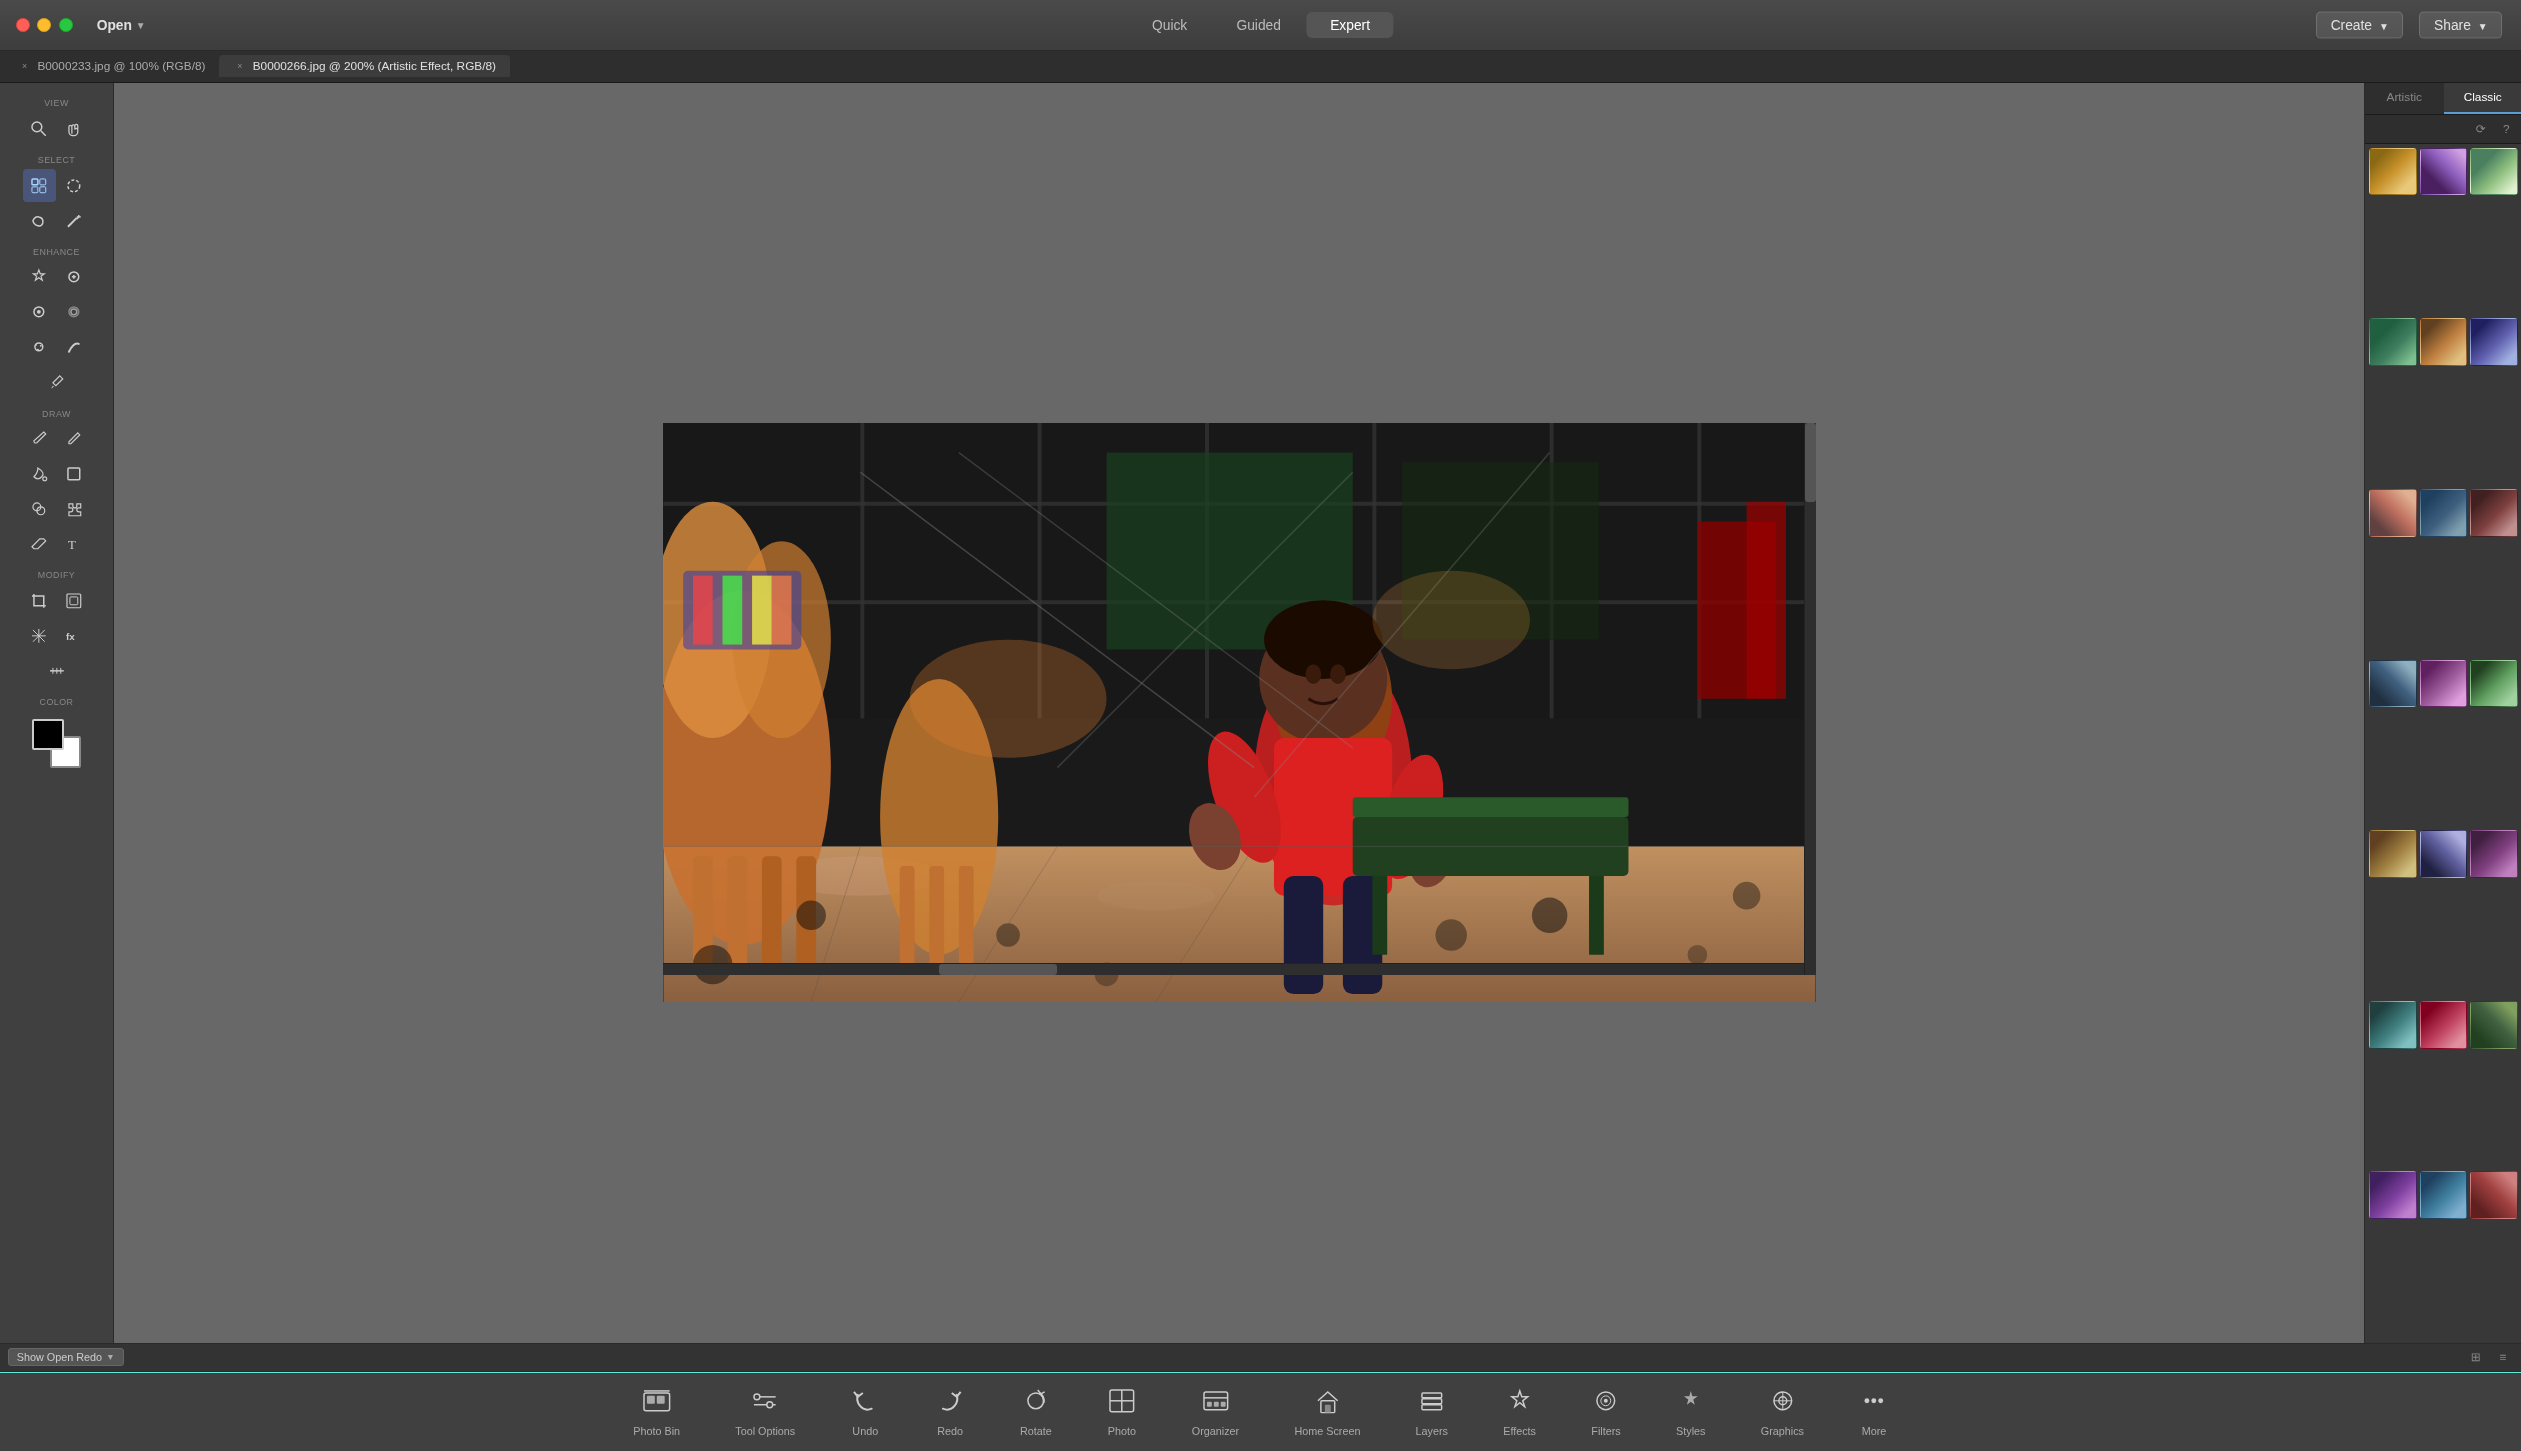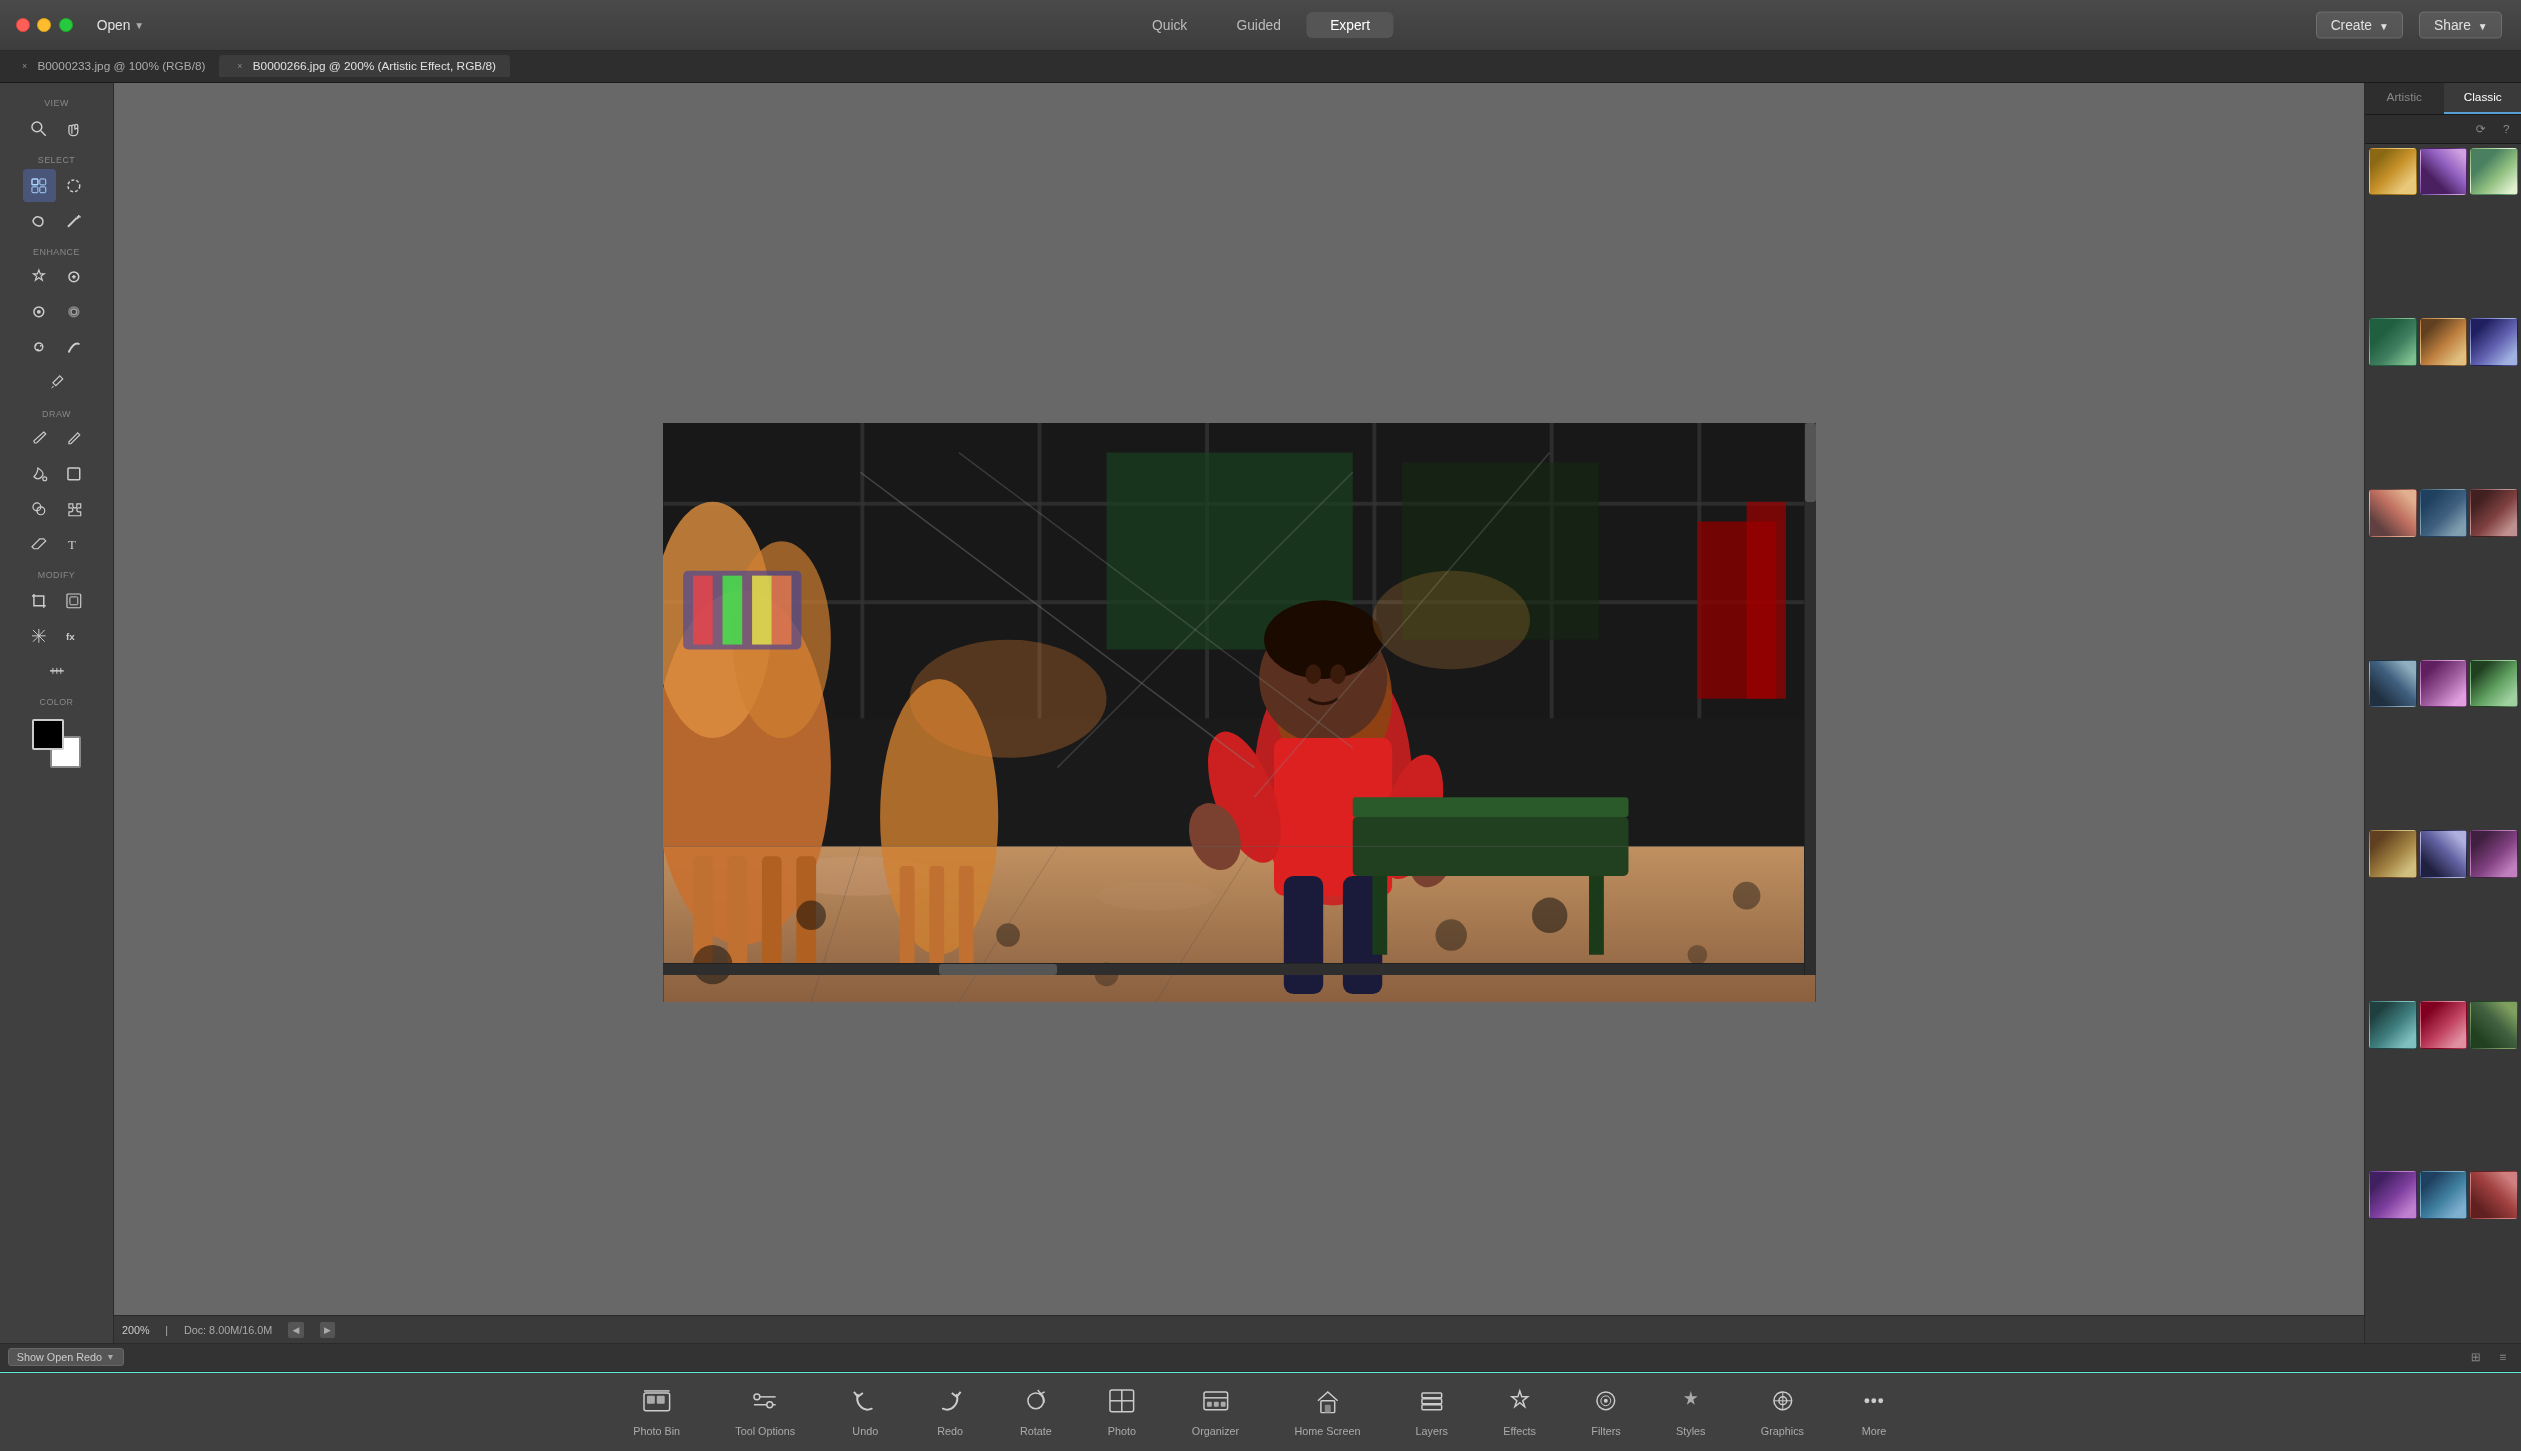--- a/index.html
+++ b/index.html
@@ -34,21 +34,21 @@
       display: flex; align-items: center; justify-content: center;
       font-size: 8.9px; color: transparent;
       cursor: pointer;
     }
     .tl.red { background: #ff5f57; border: 1px solid #e0443e; }
     .tl.yellow { background: #febc2e; border: 1px solid #d4a017; }
     .tl.green { background: #28c840; border: 1px solid #1aab29; }
 
     .open-btn {
       display: flex; align-items: center; gap: 3.9px;
-      color: #e0e0e0; font-size: 13.8px; font-weight: 400;
+      color: #e0e0e0; font-size: 13.8px; font-weight: 700;
       cursor: pointer; padding: 3.9px 7.9px;
       border-radius: 3.9px;
     }
     .open-chevron { font-size: 9.9px; color: #aaa; }
 
     .mode-tabs {
       position: absolute;
       left: 50%;
       transform: translateX(-50%);
       display: flex;
@@ -790,27 +790,20 @@
 
       
       <div class="canvas-h-scroll">
         <div class="scroll-thumb-h"></div>
       </div>
       <div class="canvas-v-scroll">
         <div class="scroll-thumb-v"></div>
       </div>
     </div>
 
-    <div class="canvas-info-bar">
-      <span class="zoom-level">200%</span>
-      <span>|</span>
-      <span class="doc-info">Doc: 8.00M/16.0M</span>
-      <div class="arrow-nav">◀</div>
-      <div class="arrow-nav">▶</div>
-    </div>
   </div>
 
   <div class="right-panel">
     <div class="right-panel-tabs">
       <div class="panel-tab">Artistic</div>
       <div class="panel-tab active">Classic</div>
     </div>
     <div class="panel-icons">
       <div class="panel-icon">⟳</div>
       <div class="panel-icon">?</div>

